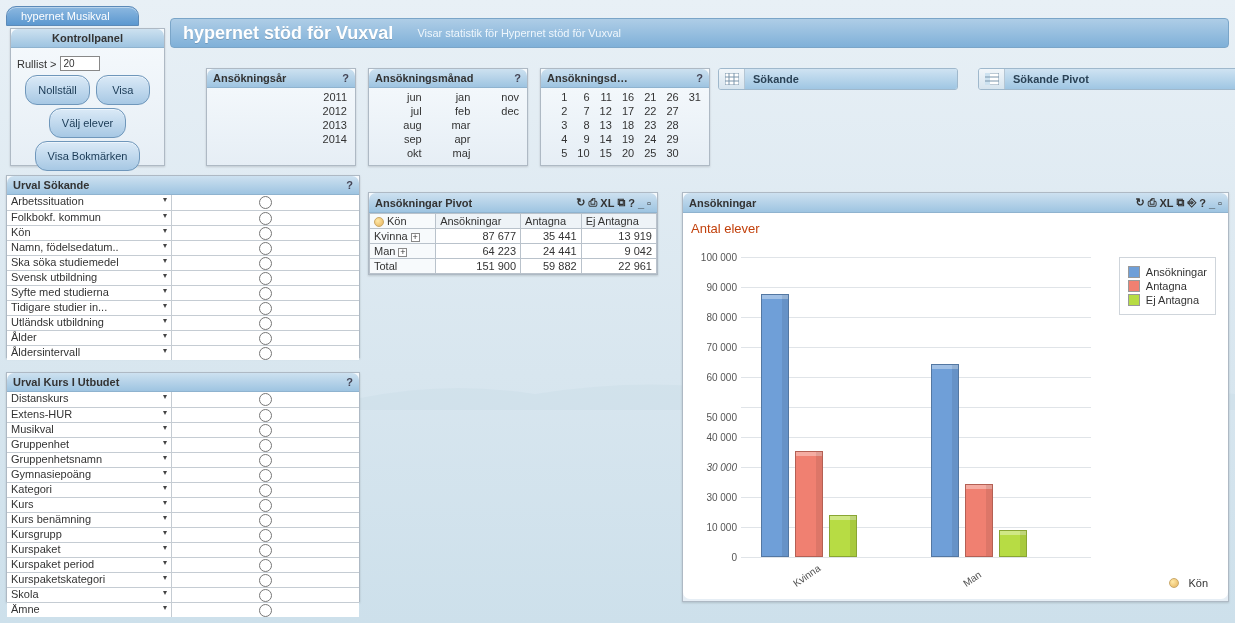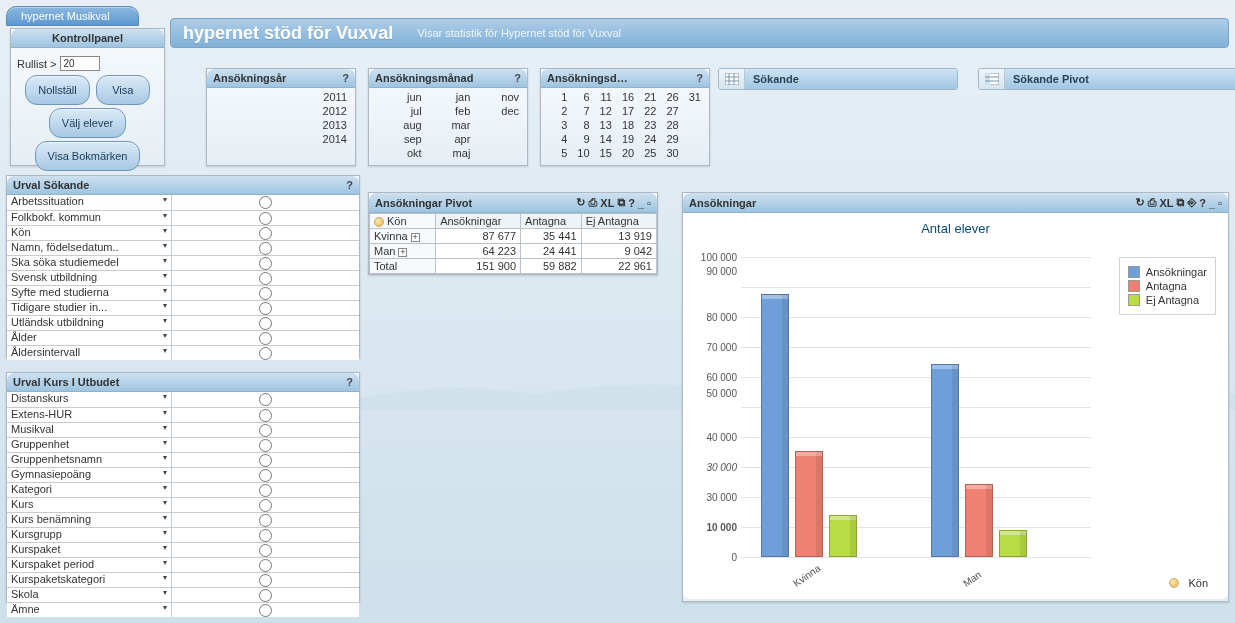--- a/index.html
+++ b/index.html
@@ -57,21 +57,21 @@
 .pvt{width:100%;border-collapse:collapse;background:#fff;font-size:11px}
 .pvt th,.pvt td{border:1px solid #b9c2cb;padding:1px 4px;text-align:right;white-space:nowrap}
 .pvt th{background:#eef3f7;font-weight:normal;text-align:left}
 .pvt .num{text-align:right}
 .pvt .dim{text-align:left;background:#f7fafc}
 .dim-icon{display:inline-block;width:10px;height:10px;border:1px solid #caa96a;background:radial-gradient(circle at 35% 35%,#ffe9a8,#e6b25a);border-radius:50%;margin-right:3px;vertical-align:middle}
 .expand{display:inline-block;width:9px;height:9px;border:1px solid #888;line-height:7px;text-align:center;font-size:9px;margin-left:3px;background:#fff}
 
 #chartp{left:682px;top:192px;width:547px;height:410px}
 #chartp .panel-body{padding:6px 8px;height:calc(100% - 22px);position:relative;background:#fff;border-radius:0 0 7px 7px}
-.chart-title{text-align:center;font-size:13px;color:#0c4a6e;margin:2px 0 6px}
+.chart-title{text-align:left;font-size:13px;color:#c2410c;margin:2px 0 6px}
 .legend{position:absolute;right:12px;top:44px;border:1px solid #cfd5db;padding:6px 8px;background:#fff;font-size:11px}
 .legend div{display:flex;align-items:center;gap:6px;margin:2px 0}
 .swatch{width:12px;height:12px;border:1px solid #999}
 .c-blue{background:#6f9fd8}
 .c-red{background:#f08071}
 .c-green{background:#b7dc44}
 .plot{position:absolute;left:58px;top:44px;width:350px;height:300px}
 .gridline{position:absolute;left:0;right:0;border-top:1px solid #e0e4e8}
 .ylab{position:absolute;left:-50px;width:46px;text-align:right;font-size:10px;color:#555;transform:translateY(-50%)}
 .bars{position:absolute;bottom:0;display:flex;align-items:flex-end;gap:6px}
@@ -561,37 +561,37 @@
         </div>
       <div>
           <span class="swatch c-green"></span>
           <span>Ej Antagna</span>
         </div>
     </div>
     <div class="plot" id="plot">
         <div class="gridline" style="top: 300px;"></div>
         <div class="ylab" style="top: 300px;">0</div>
         <div class="gridline" style="top: 270px;"></div>
-        <div class="ylab" style="top: 270px; font-weight: bold;">10 000</div>
+        <div class="ylab" style="top: 270px;">10 000</div>
         <div class="gridline" style="top: 240px;"></div>
         <div class="ylab" style="top: 240px;">30 000</div>
         <div class="gridline" style="top: 210px;"></div>
         <div class="ylab" style="top: 210px; font-style: italic;">30 000</div>
         <div class="gridline" style="top: 180px;"></div>
         <div class="ylab" style="top: 180px;">40 000</div>
         <div class="gridline" style="top: 150px;"></div>
-        <div class="ylab" style="top: 136px;">50 000</div>
+        <div class="ylab" style="top: 160px;">50 000</div>
         <div class="gridline" style="top: 120px;"></div>
         <div class="ylab" style="top: 120px;">60 000</div>
         <div class="gridline" style="top: 90px;"></div>
         <div class="ylab" style="top: 90px;">70 000</div>
         <div class="gridline" style="top: 60px;"></div>
         <div class="ylab" style="top: 60px;">80 000</div>
         <div class="gridline" style="top: 30px;"></div>
-        <div class="ylab" style="top: 14px;">90 000</div>
+        <div class="ylab" style="top: 30px;">90 000</div>
         <div class="gridline" style="top: 0px;"></div>
         <div class="ylab" style="top: 0px;">100 000</div>
         <div class="bars" style="left: 20px;">
           <div class="bar c-blue" title="Ansökningar: 87677" style="height: 263.031px; background: rgb(111, 159, 216);"></div>
           <div class="bar c-red" title="Antagna: 35441" style="height: 106.323px; background: rgb(240, 128, 113);"></div>
           <div class="bar c-green" title="Ej Antagna: 13919" style="height: 41.757px; background: rgb(183, 220, 68);"></div>
         </div>
         <div class="xcat" style="left: 50px;">Kvinna</div>
         <div class="bars" style="left: 190px;">
           <div class="bar c-blue" title="Ansökningar: 64223" style="height: 192.669px; background: rgb(111, 159, 216);"></div>

